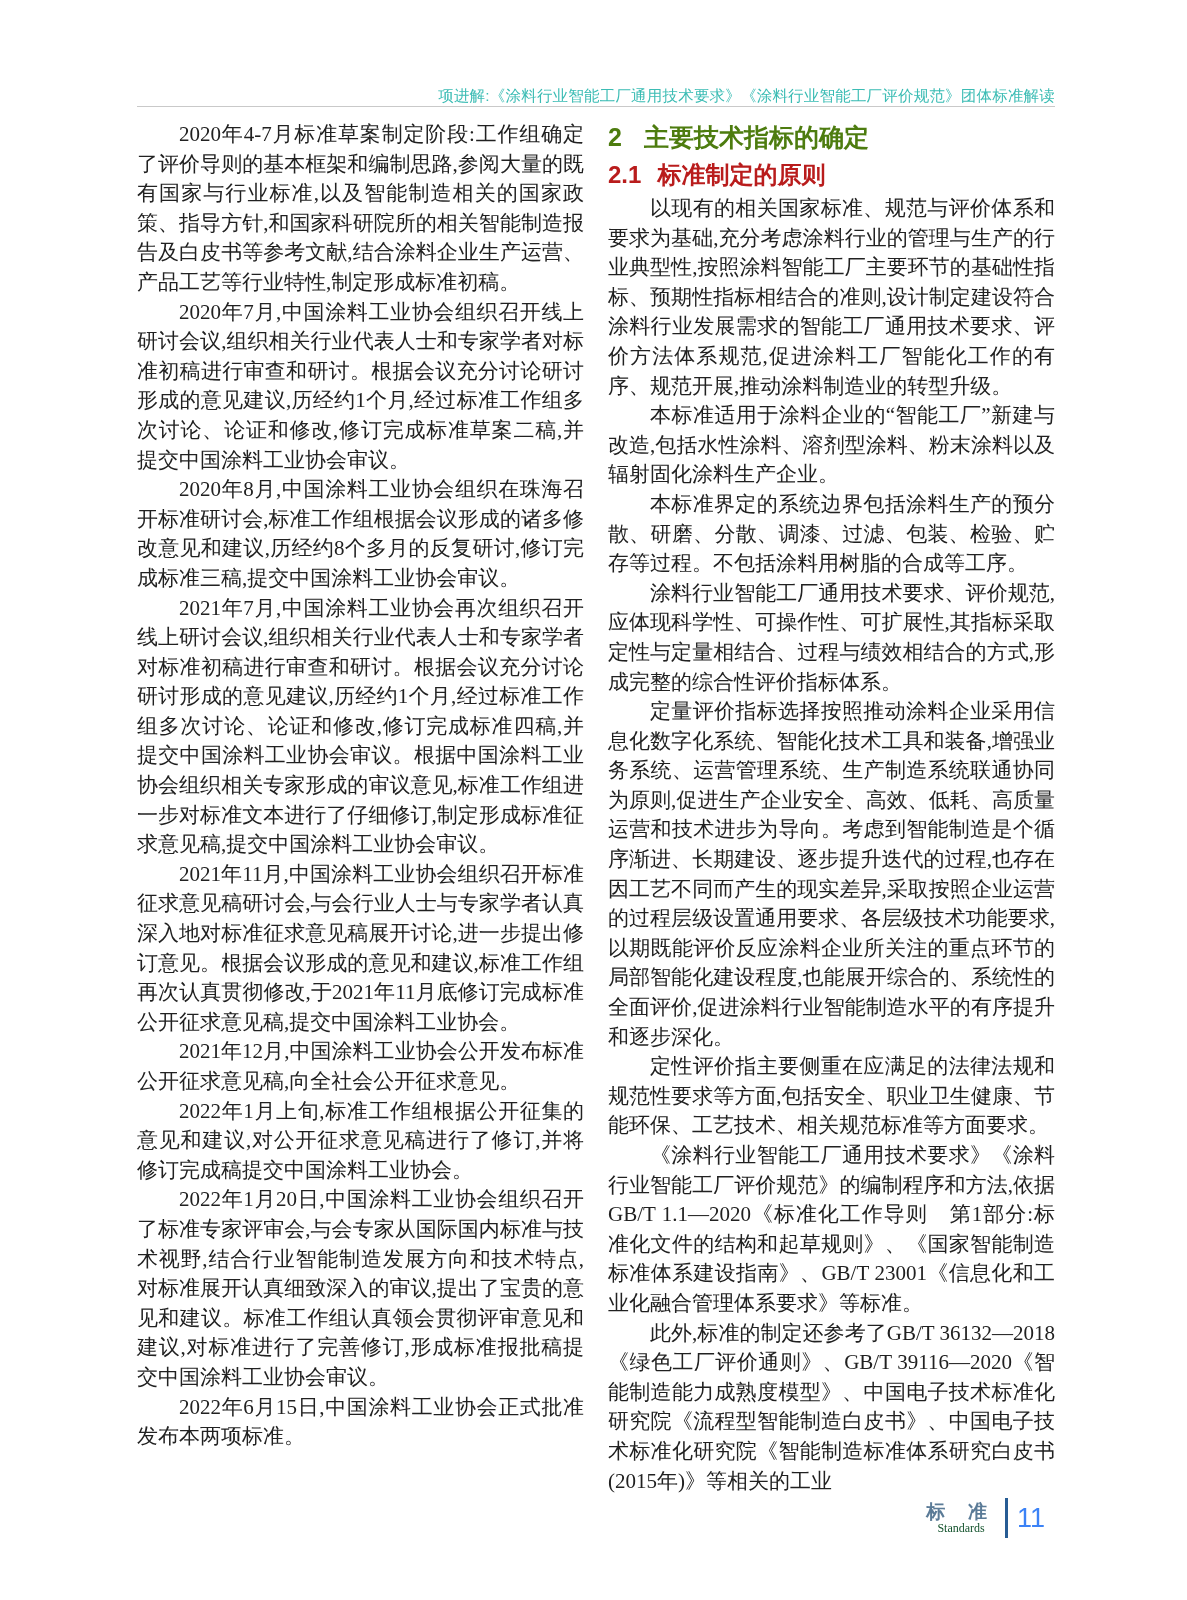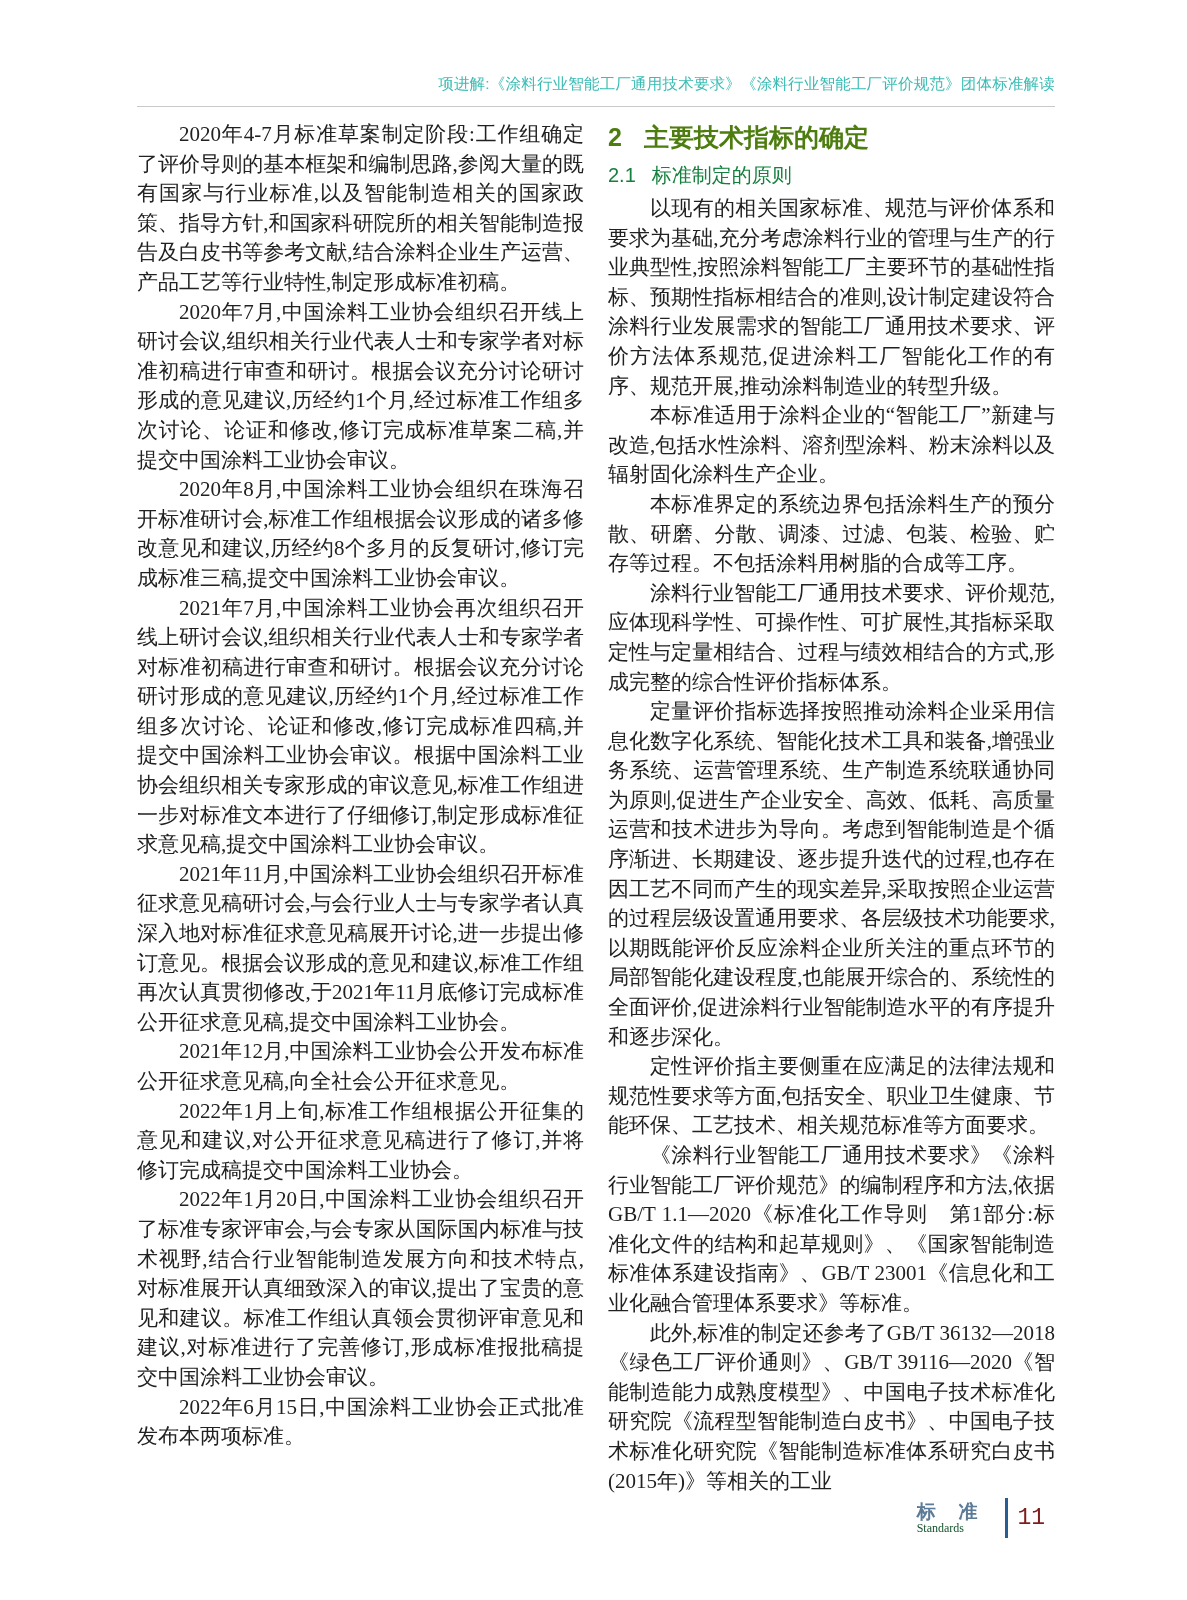--- a/index.html
+++ b/index.html
@@ -6,21 +6,21 @@
   body {
     width: 1187px; height: 1600px;
     background: #ffffff;
     position: relative;
     font-family: "Liberation Serif", "DejaVu Serif", serif;
     color: #212121;
     overflow: hidden;
   }
   .page-header {
     position: absolute;
-    top: 74px; left: 137px; right: 132px;
+    top: 86px; left: 137px; right: 132px;
     text-align: right;
     font-family: "Liberation Sans", sans-serif;
     font-size: 15.5px;
     letter-spacing: 0.2px;
     color: #3bbcb4;
   }
   .header-rule {
     position: absolute;
     top: 106px; left: 137px; right: 132px;
     border: none;
@@ -47,34 +47,34 @@
     font-family: "Liberation Sans", sans-serif;
     font-weight: bold;
     font-size: 25px;
     line-height: 30px;
     color: #4d7c0f;
   }
   h1.section-title .sec-num { margin-right: 22px; }
   h2.subsection-title {
     margin: 6px 0 6px 0;
     font-family: "Liberation Sans", sans-serif;
-    font-weight: normal;
-    font-size: 20px;
+    font-weight: bold;
+    font-size: 24px;
     line-height: 26px;
-    color: #15803d;
+    color: #b91c1c;
   }
   h2.subsection-title .sec-num { margin-right: 16px; }
   .page-footer {
     position: absolute;
     top: 1498px;
     right: 142px;
     display: flex;
     align-items: center;
   }
-  .footer-label { text-align: left; padding-right: 19px; }
+  .footer-label { text-align: center; padding-right: 9px; }
   .footer-label .cn {
     display: block;
     font-size: 19px;
     font-weight: bold;
     letter-spacing: 9px;
     color: #5b7b97;
     line-height: 20px;
   }
   .footer-label .en {
     display: block;
@@ -82,23 +82,23 @@
     color: #14532d;
     line-height: 13px;
   }
   .footer-bar {
     width: 3px; height: 40px;
     background: #27movie5c94;
     background: #275c94;
     margin-right: 9px;
   }
   .footer-pagenum {
-    font-size: 23px;
-    color: #7f1d1d;
-    font-family: Liberation Mono, monospace;
+    font-size: 27px;
+    color: #3b82f6;
+    font-family: Liberation Sans, sans-serif;
   }
 </style>
 </head>
 <body>
 
 <div class="page-header">项进解:《涂料行业智能工厂通用技术要求》《涂料行业智能工厂评价规范》团体标准解读</div>
 <hr class="header-rule">
 
 <div class="content">
 

